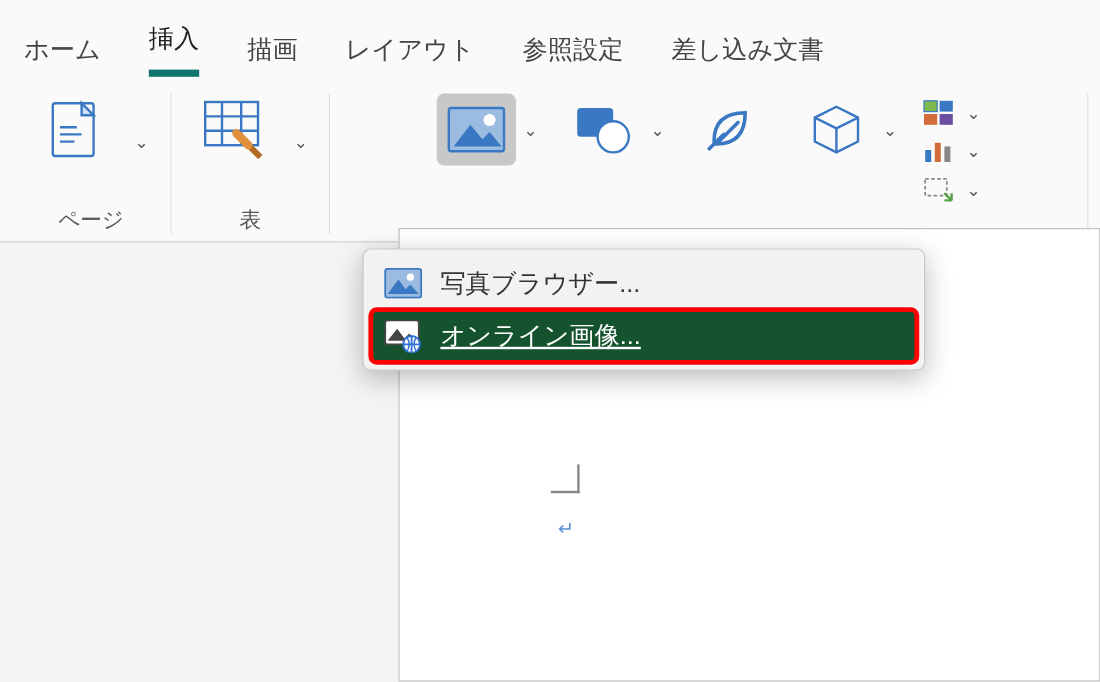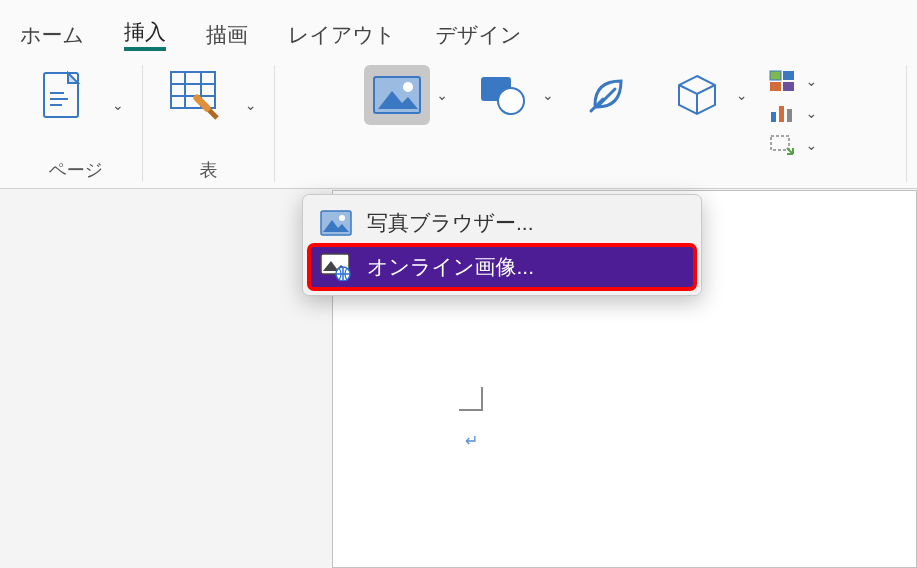--- a/index.html
+++ b/index.html
@@ -14,21 +14,21 @@
   .tabs {
     display: flex;
     align-items: center;
     gap: 40px;
     padding: 18px 20px 8px 20px;
     font-size: 21px;
     color: #444;
     background: #fafafa;
   }
   .tab { cursor: pointer; white-space: nowrap; }
-  .tab.active { color: #222; border-bottom: 4px solid #0f766e; padding-bottom: 1px; }
+  .tab.active { color: #222; border-bottom: 6px solid #0f766e; padding-bottom: 12px; }
   
   .ribbon {
     display: flex;
     align-items: flex-start;
     background: #fafafa;
     border-bottom: 1px solid #d0d0d0;
     padding: 6px 10px 6px 10px;
     position: relative;
     height: 130px;
   }
@@ -80,43 +80,44 @@
     display: flex;
     align-items: center;
     gap: 4px;
     height: 28px;
   }
   
   .dropdown {
     position: absolute;
     top: 135px;
     left: 302px;
-    width: 400px;
+    width: 469px;
     background: #f2f2f2;
     border: 1px solid #c9c9c9;
     border-radius: 7px;
     box-shadow: 0 6px 22px rgba(0,0,0,.25);
     padding: 6px;
     z-index: 10;
   }
   .menu-item {
     display: flex;
     align-items: center;
     gap: 14px;
     padding: 8px 10px;
     font-size: 21px;
     color: #333;
     border-radius: 5px;
     white-space: nowrap;
   }
   .menu-item.highlight {
-    background: #4c1d95;
+    background: #14532d;
     color: #fff;
     outline: 4px solid #ff0000;
     outline-offset: -2px;
+    text-decoration: underline;
   }
   .menu-icon {
     width: 34px; height: 28px;
     display: flex; align-items: center; justify-content: center;
     flex-shrink: 0;
   }
   
   .canvas {
     position: absolute;
     top: 190px;
@@ -142,21 +143,22 @@
   svg { display: block; }
 </style>
 </head>
 <body>
 
 <div class="tabs">
   <span class="tab">ホーム</span>
   <span class="tab active">挿入</span>
   <span class="tab">描画</span>
   <span class="tab">レイアウト</span>
-  <span class="tab">デザイン</span>
+  <span class="tab">参照設定</span>
+  <span class="tab">差し込み文書</span>
 </div>
 
 <div class="ribbon">
 
   <div class="group">
     <div class="group-icons">
       <div class="big-btn">
         <svg width="46" height="52">
           <rect x="6" y="4" width="34" height="44" rx="2" fill="none" stroke="#3b78c3" stroke-width="2"></rect>
           <path d="M30 4 L40 14 L30 14 Z" fill="#cfe0f4" stroke="#3b78c3" stroke-width="2"></path>

